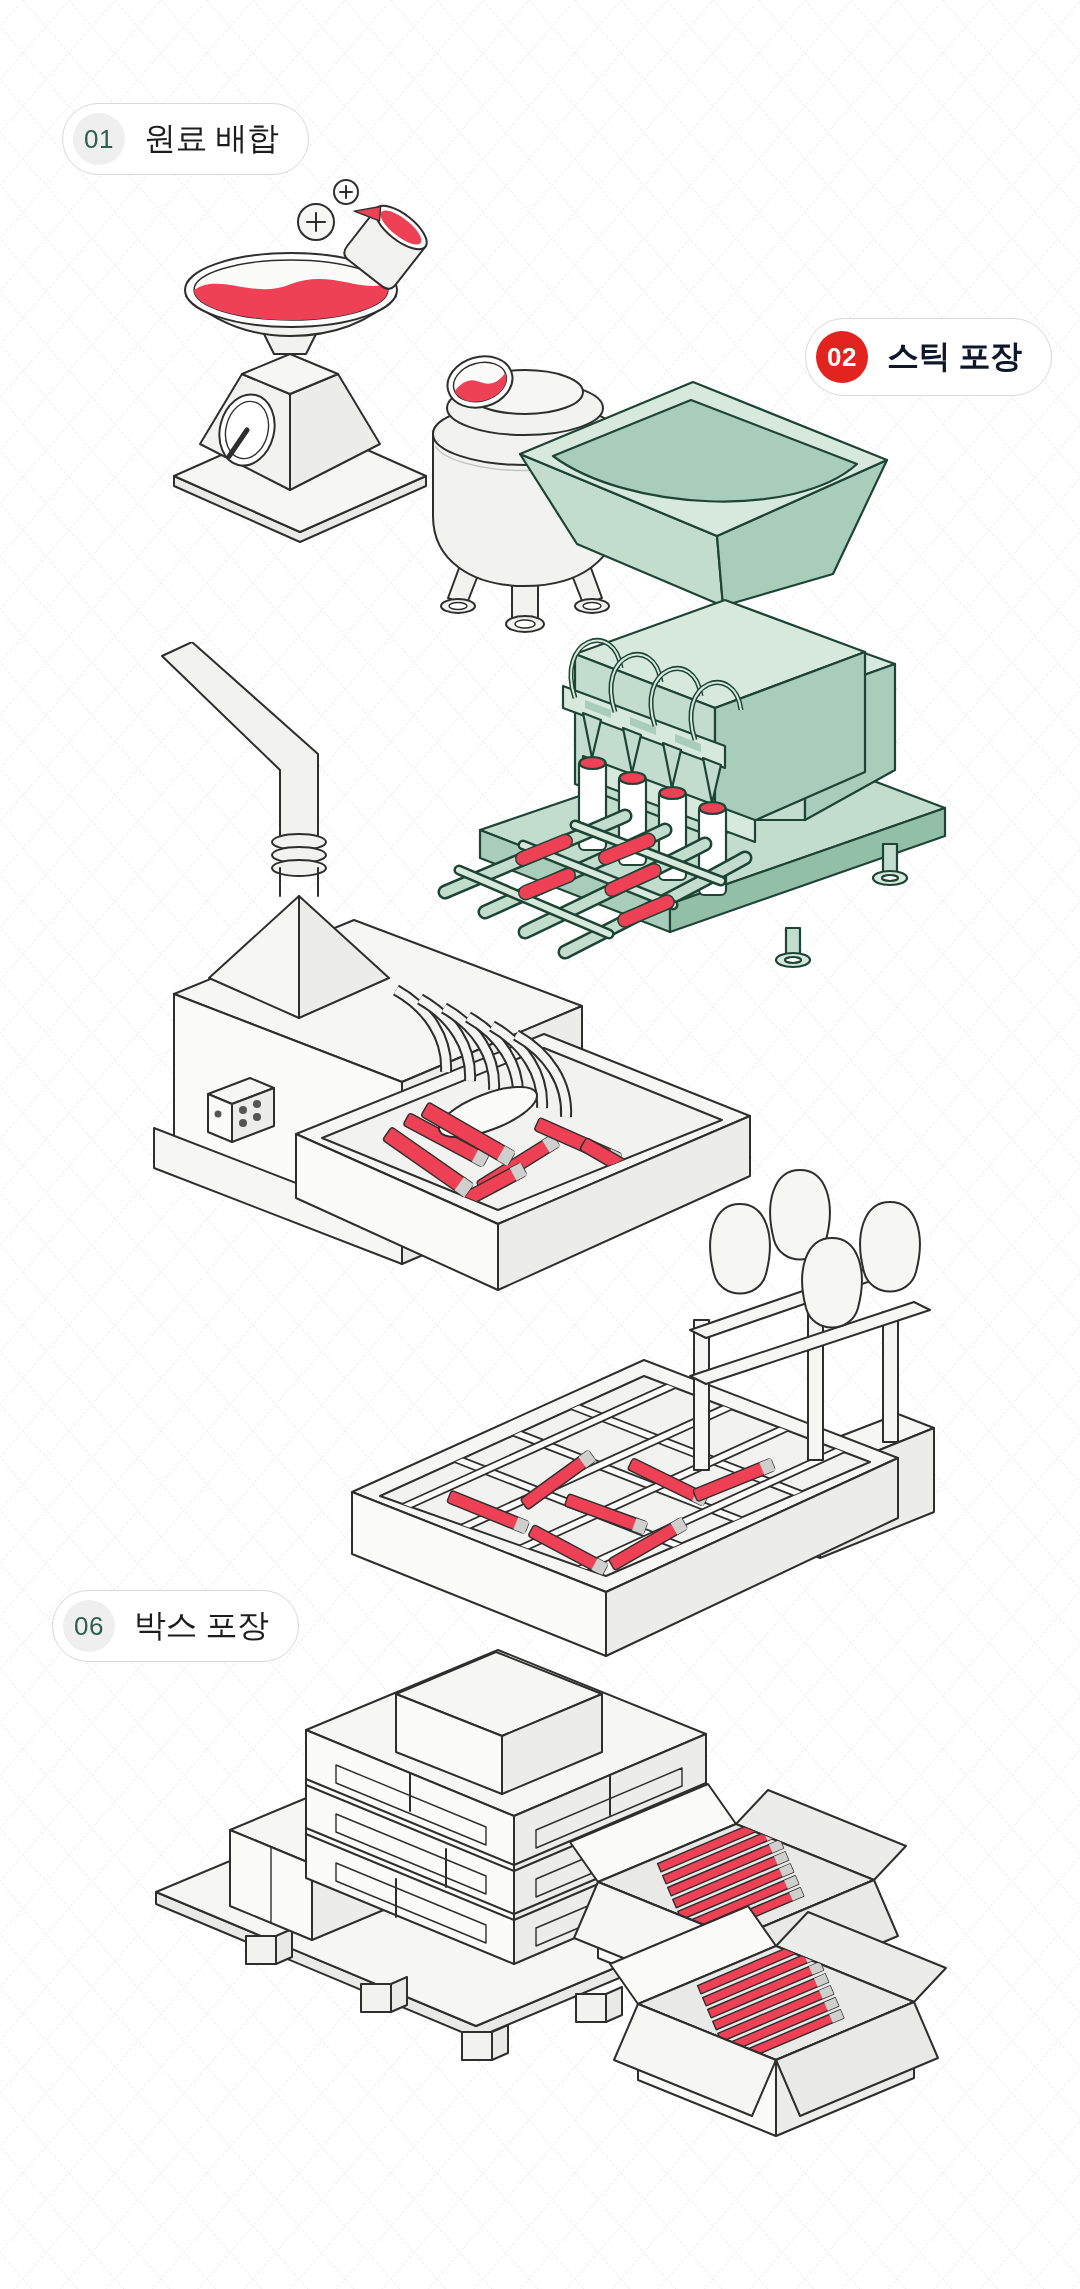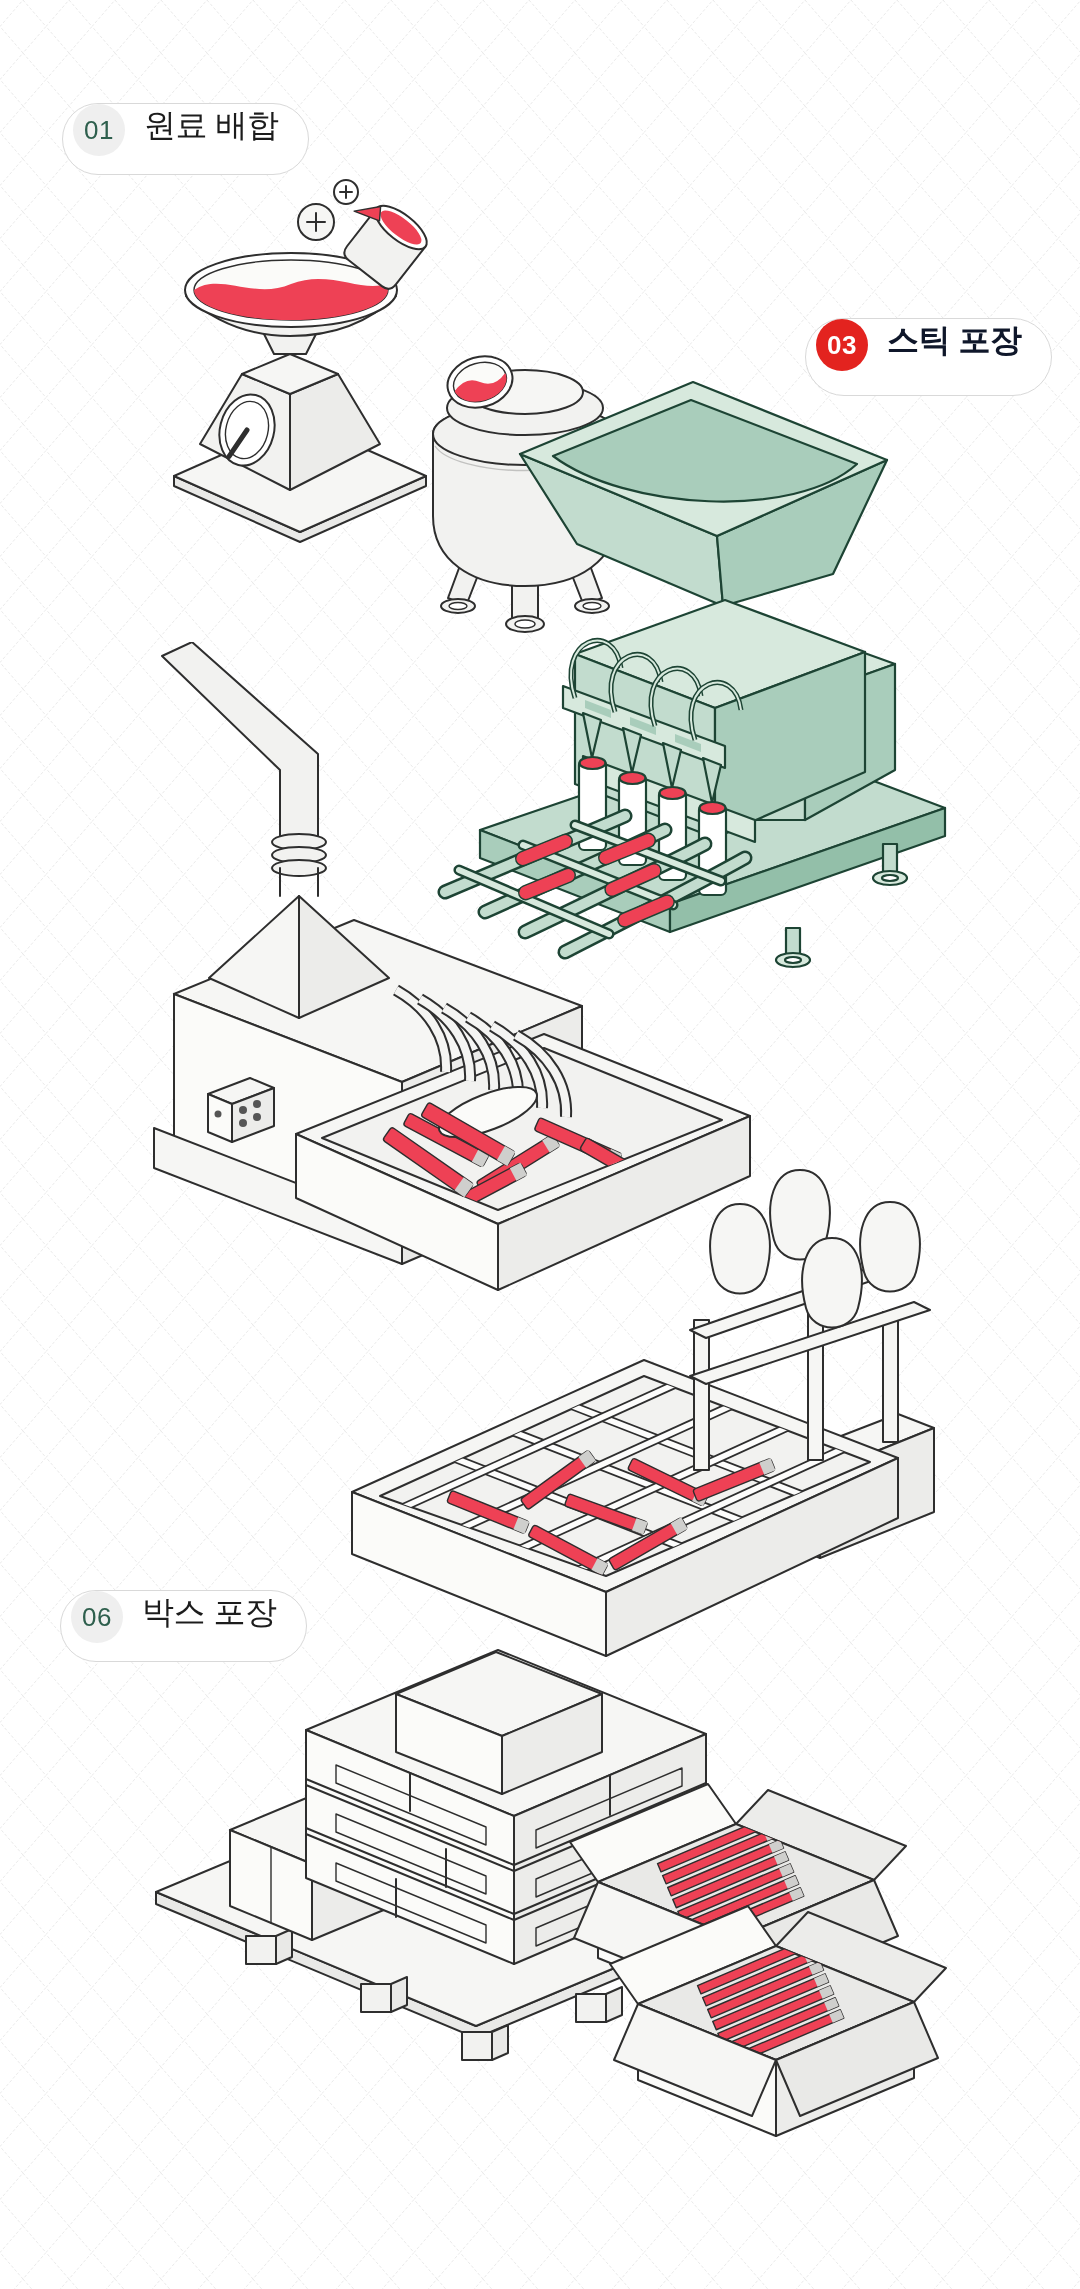--- a/index.html
+++ b/index.html
@@ -1,20 +1,20 @@
 <!DOCTYPE html>
 <html><head>
 <meta charset="utf-8">
 <style>
   html,body{margin:0;padding:0;background:#fff;}
   #stage{position:relative;width:1080px;height:2289px;background:#ffffff;overflow:hidden;
          font-family:"Liberation Sans","DejaVu Sans",sans-serif;}
   #gridbg{position:absolute;left:0;top:0;z-index:0;}
   .illus{position:absolute;z-index:1;}
-  .pill{position:absolute;z-index:2;display:flex;gap:19px;height:72px;
+  .pill{position:absolute;z-index:2;display:flex;align-items:center;gap:19px;height:72px;
         box-sizing:border-box;background:#ffffff;border:1.6px solid #d9d9d9;border-radius:999px;
         padding:0 30px 0 10px;}
   .badge{width:52px;height:52px;border-radius:50%;background:#efefef;color:#2e5f4d;
          display:flex;align-items:center;justify-content:center;font-size:26px;font-weight:500;
          letter-spacing:0.5px;flex:0 0 auto;}
   .plabel{font-size:32px;color:#1c1c1c;font-weight:500;white-space:nowrap;letter-spacing:-0.5px;}
   .pill.active{height:78px;}
   .pill.active .badge{background:#e3231f;color:#ffffff;font-weight:700;}
   .pill.active .plabel{font-weight:700;color:#0f172a;}
   
@@ -475,21 +475,21 @@
       <path class="f4 s" d="M590,304 L728,246 L752,302 L614,360 Z"></path>
     </g>
     <use href="#obox" transform="translate(40,122)"></use>
   </svg>
 
   <div class="pill" style="left:62px;top:103px">
     <span class="badge">01</span>
     <span class="plabel">원료 배합</span>
   </div>
   <div class="pill active" style="left:805px;top:318px">
-    <span class="badge">03</span>
+    <span class="badge">02</span>
     <span class="plabel">스틱 포장</span>
   </div>
-  <div class="pill" style="left:60px;top:1590px">
+  <div class="pill" style="left:52px;top:1590px">
     <span class="badge">06</span>
     <span class="plabel">박스 포장</span>
   </div>
 
 </div>
 
 </body></html>

